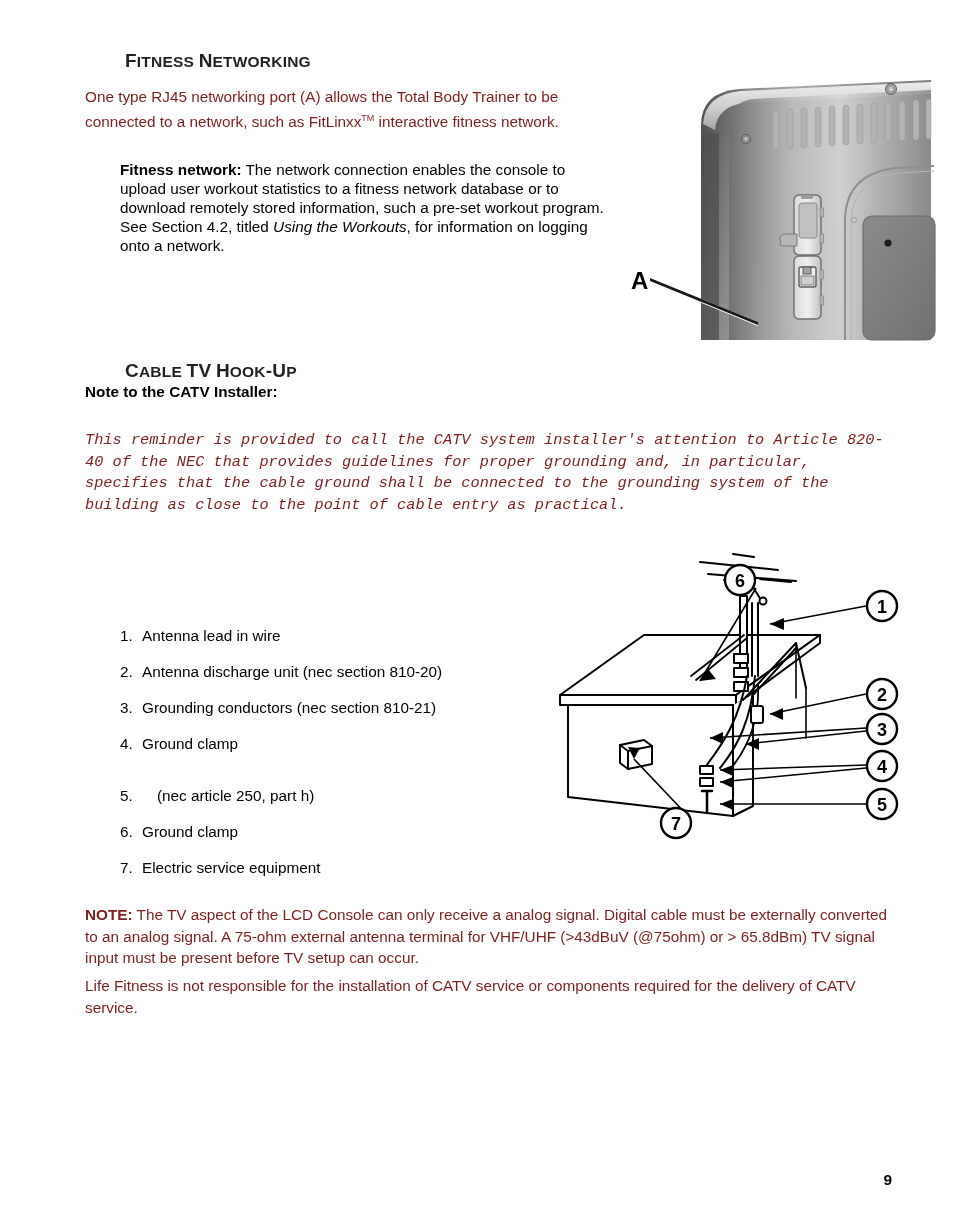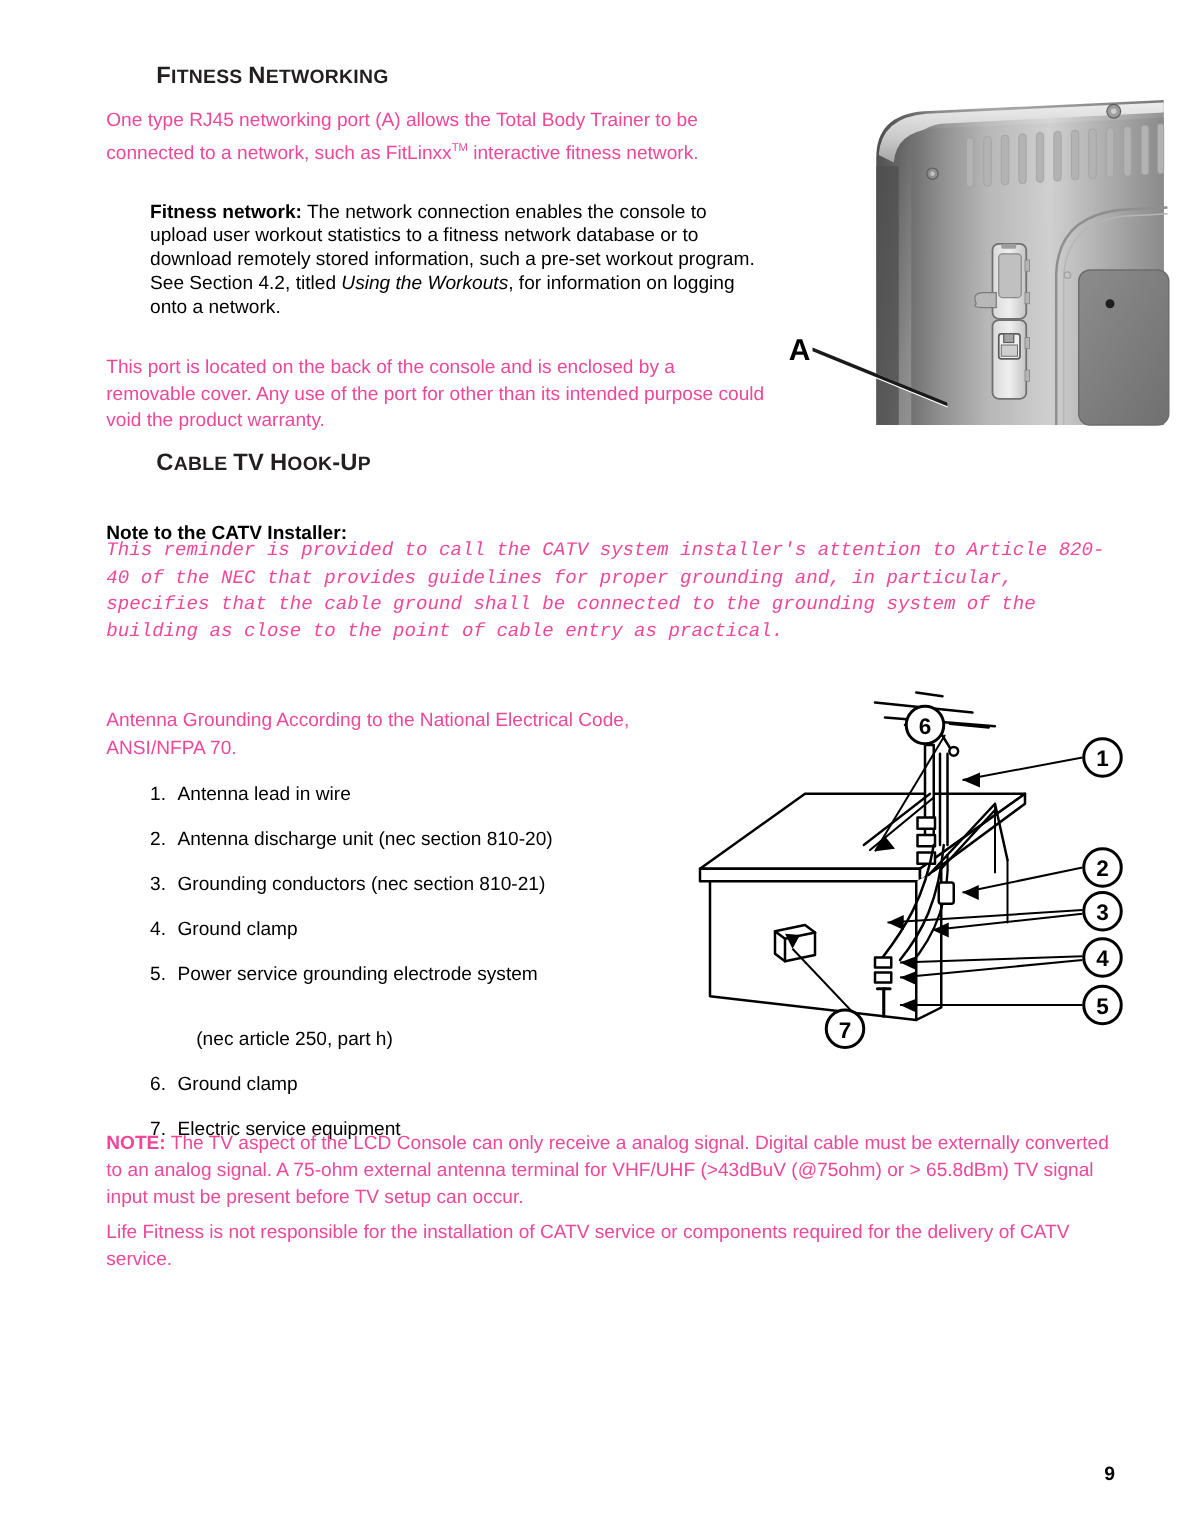--- a/index.html
+++ b/index.html
@@ -34,21 +34,21 @@
   }
   .section-heading .sc {
     font-size: 15.5px;
   }
 
   
   .body-text {
     position: absolute;
     font-size: 15.3px;
     line-height: 21.5px;
-    color: #ec4899;
+    color: #7f1d1d;
     text-align: left;
   }
   .body-text.italic {
     font-style: italic;
     font-family: Liberation Mono, monospace;
   }
   .body-text b { font-weight: bold; }
 
   .sub-heading {
     position: absolute;
@@ -135,21 +135,20 @@
   </div>
 
   <div class="body-text" style="left:85px; top:86px; width:525px;">
     <span>One type RJ45 networking port (A) allows the Total Body Trainer to be connected to a network, such as FitLinxx</span><sup style="font-size:9px; vertical-align:super;">TM</sup><span> interactive fitness network.</span>
   </div>
 
   <div class="indent-block" style="left:120px; top:160px; width:495px;">
     <b>Fitness network:</b><span> The network connection enables the console to upload user workout statistics to a fitness network database or to download remotely stored information, such a pre-set workout program. See Section 4.2, titled </span><i>Using the Workouts</i><span>, for information on logging onto a network.</span>
   </div>
 
-  <div class="body-text" style="left:85px; top:283px; width:528px;">This port is located on the back of the console and is enclosed by a removable cover. Any use of the port for other than its intended purpose could void the product warranty.</div>
 
   <div class="console-photo">
     <svg width="259" height="267" viewBox="0 0 259 267" xmlns="http://www.w3.org/2000/svg">
       <defs>
         <linearGradient id="bezelGrad" x1="0" y1="0" x2="1" y2="0">
           <stop offset="0%" stop-color="#6e6e6e"></stop>
           <stop offset="12%" stop-color="#8f8f8f"></stop>
           <stop offset="30%" stop-color="#b9b9b9"></stop>
           <stop offset="55%" stop-color="#d6d6d6"></stop>
           <stop offset="78%" stop-color="#b0b0b0"></stop>
@@ -247,47 +246,45 @@
     <polygon points="0,10 108,54 108,57 0,13" fill="#1a1a1a" stroke="none"></polygon>
   </svg>
   <div class="console-label-A">A</div>
 
   <div class="section-heading" style="left:125px; top:360px;">
     <span class="cap">C</span><span class="sc">ABLE</span>
     <span class="cap">TV</span>
     <span class="cap">H</span><span class="sc">OOK</span><span class="cap">-</span><span class="cap">U</span><span class="sc">P</span>
   </div>
 
-  <div class="sub-heading" style="left:85px; top:416px;">Note to the CATV Installer:</div>
+  <div class="sub-heading" style="left:85px; top:381px;">Note to the CATV Installer:</div>
 
   <div class="body-text italic" style="left:85px; top:430px; width:812px;">This reminder is provided to call the CATV system installer's attention to Article 820-40 of the NEC that provides guidelines for proper grounding and, in particular, specifies that the cable ground shall be connected to the grounding system of the building as close to the point of cable entry as practical.</div>
 
 
-  <div class="body-text" style="left:85px; top:566px; width:420px;">Antenna Grounding According to the National Electrical Code, ANSI/NFPA 70.</div>
 
   <ul class="numlist" style="left:120px; top:625px; width:430px;">
     <li>
       <span class="num">1.</span>
       <span>Antenna lead in wire</span>
     </li>
     <li>
       <span class="num">2.</span>
       <span>Antenna discharge unit (nec section 810-20)</span>
     </li>
     <li>
       <span class="num">3.</span>
       <span>Grounding conductors (nec section 810-21)</span>
     </li>
     <li>
       <span class="num">4.</span>
       <span>Ground clamp</span>
     </li>
     <li>
       <span class="num">5.</span>
-      <span>Power service grounding electrode system</span>
       <span class="cont">(nec article 250, part h)</span>
     </li>
     <li>
       <span class="num">6.</span>
       <span>Ground clamp</span>
     </li>
     <li>
       <span class="num">7.</span>
       <span>Electric service equipment</span>
     </li>

